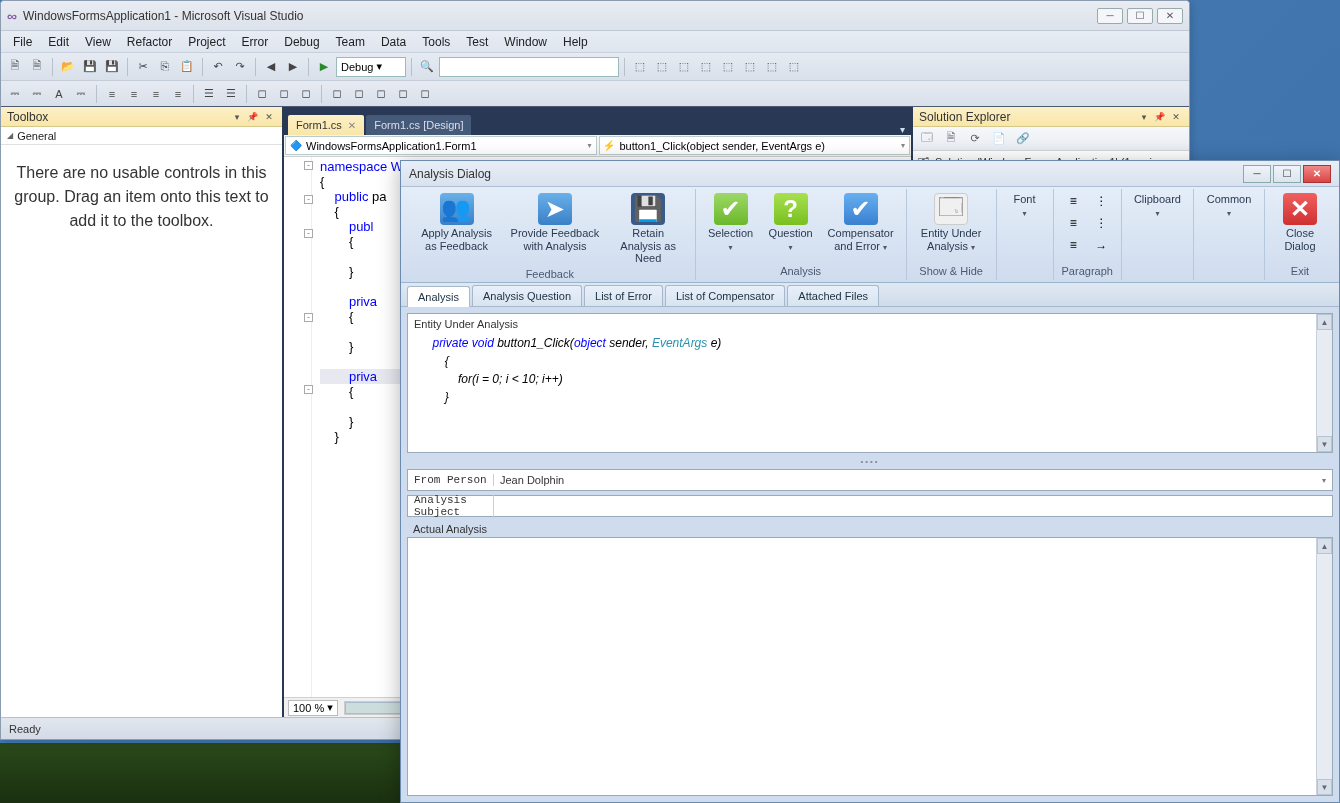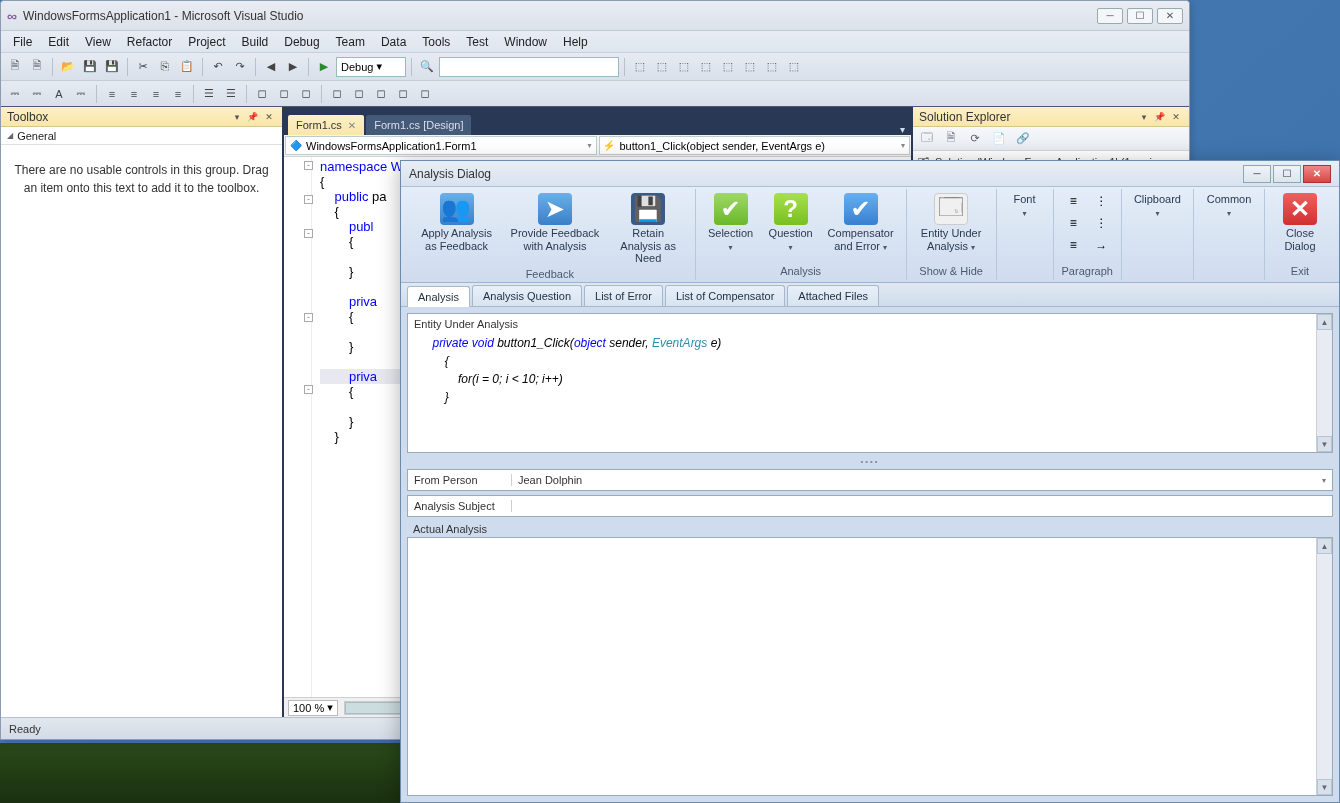--- a/index.html
+++ b/index.html
@@ -26,21 +26,21 @@
 .vs-toolbar2 .sep { width: 1px; height: 18px; background: #b8c0cc; margin: 0 3px; }
 
 .vs-body { display: flex; height: calc(100% - 30px - 22px - 28px - 26px - 22px); background: #293955; }
 
 .toolbox { width: 283px; background: #fff; border-right: 2px solid #293955; display: flex; flex-direction: column; }
 .panel-header { height: 20px; background: linear-gradient(#fdf0c8, #fae6a8); border-bottom: 1px solid #d4c88a; display: flex; align-items: center; padding: 0 6px; font-size: 12px; color: #333; }
 .panel-header .spacer { flex: 1; }
 .panel-header .pin, .panel-header .x { width: 14px; height: 14px; font-size: 9px; display: flex; align-items: center; justify-content: center; color: #555; margin-left: 2px; }
 .toolbox-general { height: 18px; background: #fff; border-bottom: 1px solid #e0e0e0; display: flex; align-items: center; padding: 0 6px; font-size: 11px; color: #222; }
 .toolbox-general .tri { font-size: 8px; margin-right: 4px; color: #666; }
-.toolbox-body { flex: 1; padding: 16px 6px; font-size: 12px; color: #333; text-align: center; line-height: 1.5; }
+.toolbox-body { flex: 1; padding: 16px 6px; font-size: 16px; color: #333; text-align: center; line-height: 1.5; }
 
 .editor-area { flex: 1; display: flex; flex-direction: column; background: #fff; position: relative; }
 .doc-tabs { height: 28px; background: #293955; display: flex; align-items: flex-end; padding-left: 4px; }
 .doc-tab { height: 20px; padding: 0 8px; font-size: 11px; display: flex; align-items: center; border-radius: 2px 2px 0 0; margin-right: 2px; cursor: default; }
 .doc-tab.active { background: linear-gradient(#fdf0c8, #fae6a8); color: #333; }
 .doc-tab.inactive { background: #445a78; color: #dde; }
 .doc-tab .x { margin-left: 6px; font-size: 10px; color: #888; }
 .doc-tabs .spacer { flex: 1; }
 .doc-tabs .dd { color: #cde; font-size: 10px; padding: 0 6px; }
 
@@ -103,21 +103,21 @@
 .ad-tab.active { background: #fff; position: relative; top: 1px; }
 
 .ad-content { flex: 1; background: #cfdcee; padding: 6px; display: flex; flex-direction: column; gap: 4px; overflow: hidden; }
 .ad-box { background: #fff; border: 1px solid #9ab; }
 .entity-label { font-size: 11px; color: #333; padding: 4px 6px 0 6px; }
 .entity-code { font-family: Consolas, monospace; font-size: 12px; padding: 4px 10px 30px 10px; white-space: pre; line-height: 1.5; font-style: italic; }
 .entity-code .kw { color: #0000ff; }
 .entity-code .typ { color: #2b91af; }
 .splitter { height: 8px; text-align: center; font-size: 8px; color: #889; letter-spacing: 2px; }
 .form-row { display: flex; align-items: center; background: #fff; border: 1px solid #9ab; height: 22px; font-size: 11px; }
-.form-row .lbl { width: 104px; padding: 0 6px; color: #333; border-right: 1px solid #c8d0dc; }
+.form-row .lbl { width: 86px; padding: 0 6px; color: #333; border-right: 1px solid #c8d0dc; font-family: Liberation Mono, monospace; }
 .form-row .val { flex: 1; padding: 0 6px; color: #333; }
 .form-row .dd { font-size: 8px; color: #778; padding: 0 6px; }
 .actual-wrap { flex: 1; display: flex; flex-direction: column; }
 .actual-lbl { font-size: 11px; color: #333; padding: 2px 6px; }
 .actual-box { flex: 1; background: #fff; border: 1px solid #9ab; position: relative; }
 .vscroll { position: absolute; right: 0; top: 0; bottom: 0; width: 16px; background: #e8ecf2; border-left: 1px solid #c8d0dc; }
 .vscroll .ar { height: 16px; background: #d8e0ea; border: 1px solid #b8c4d4; display: flex; align-items: center; justify-content: center; font-size: 8px; color: #667; }
 .vscroll .track { position: absolute; top: 16px; bottom: 16px; left: 0; right: 0; }
 .vscroll .ar.bot { position: absolute; bottom: 0; left: 0; right: 0; }
 
@@ -137,21 +137,21 @@
     <span class="winbtn">☐</span>
     <span class="winbtn">✕</span>
   </div>
 
   <div class="vs-menubar">
     <span>File</span>
     <span>Edit</span>
     <span>View</span>
     <span>Refactor</span>
     <span>Project</span>
-    <span>Build</span>
+    <span>Error</span>
     <span>Debug</span>
     <span>Team</span>
     <span>Data</span>
     <span>Tools</span>
     <span>Test</span>
     <span>Window</span>
     <span>Help</span>
   </div>
 
   <div class="vs-toolbar">

